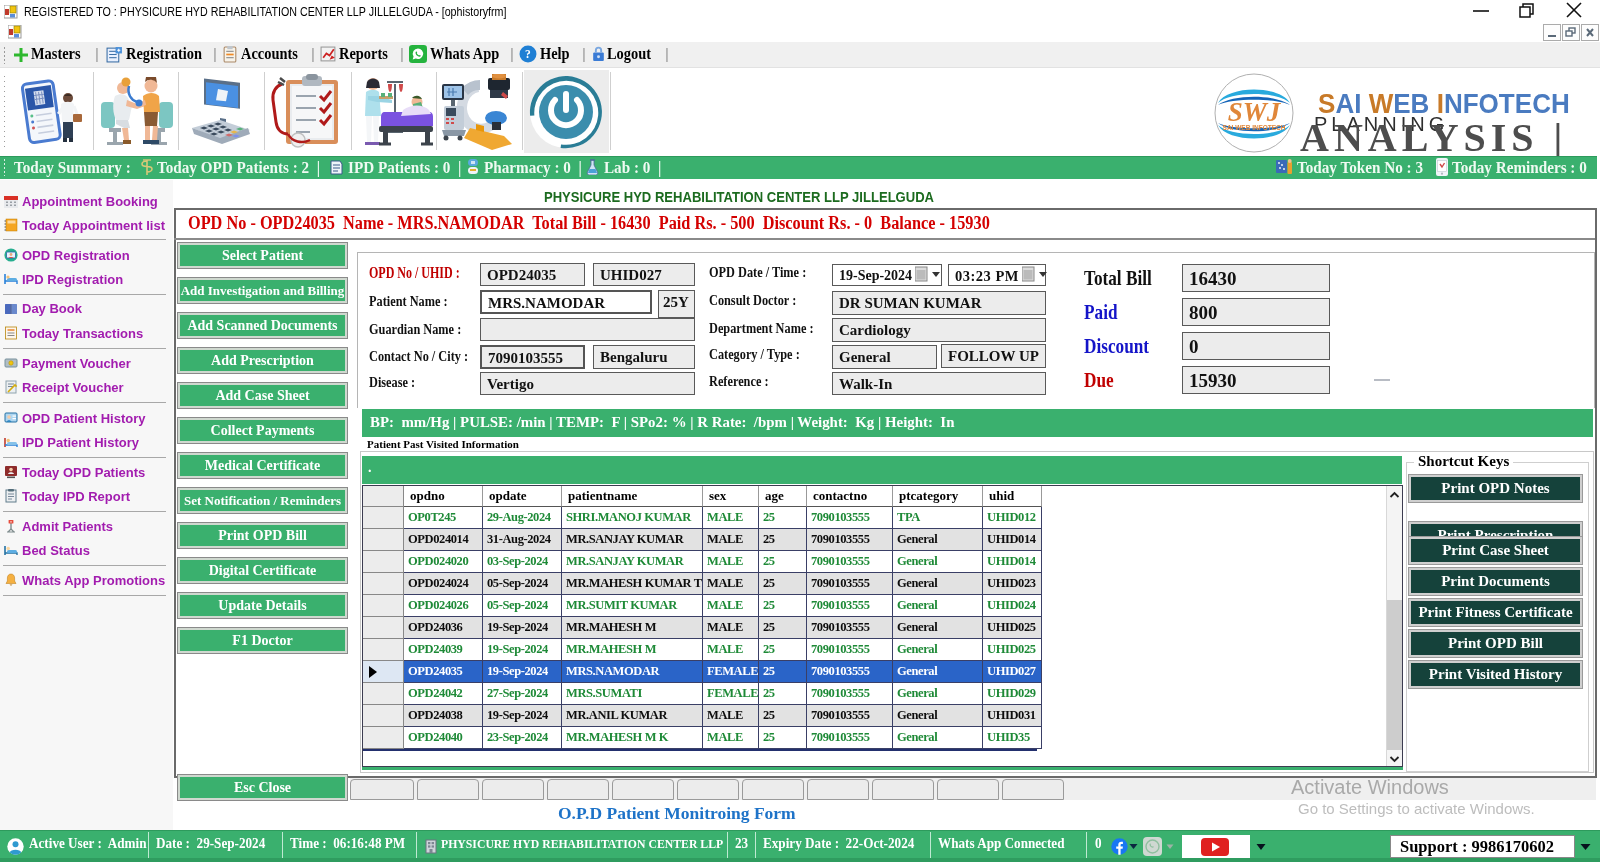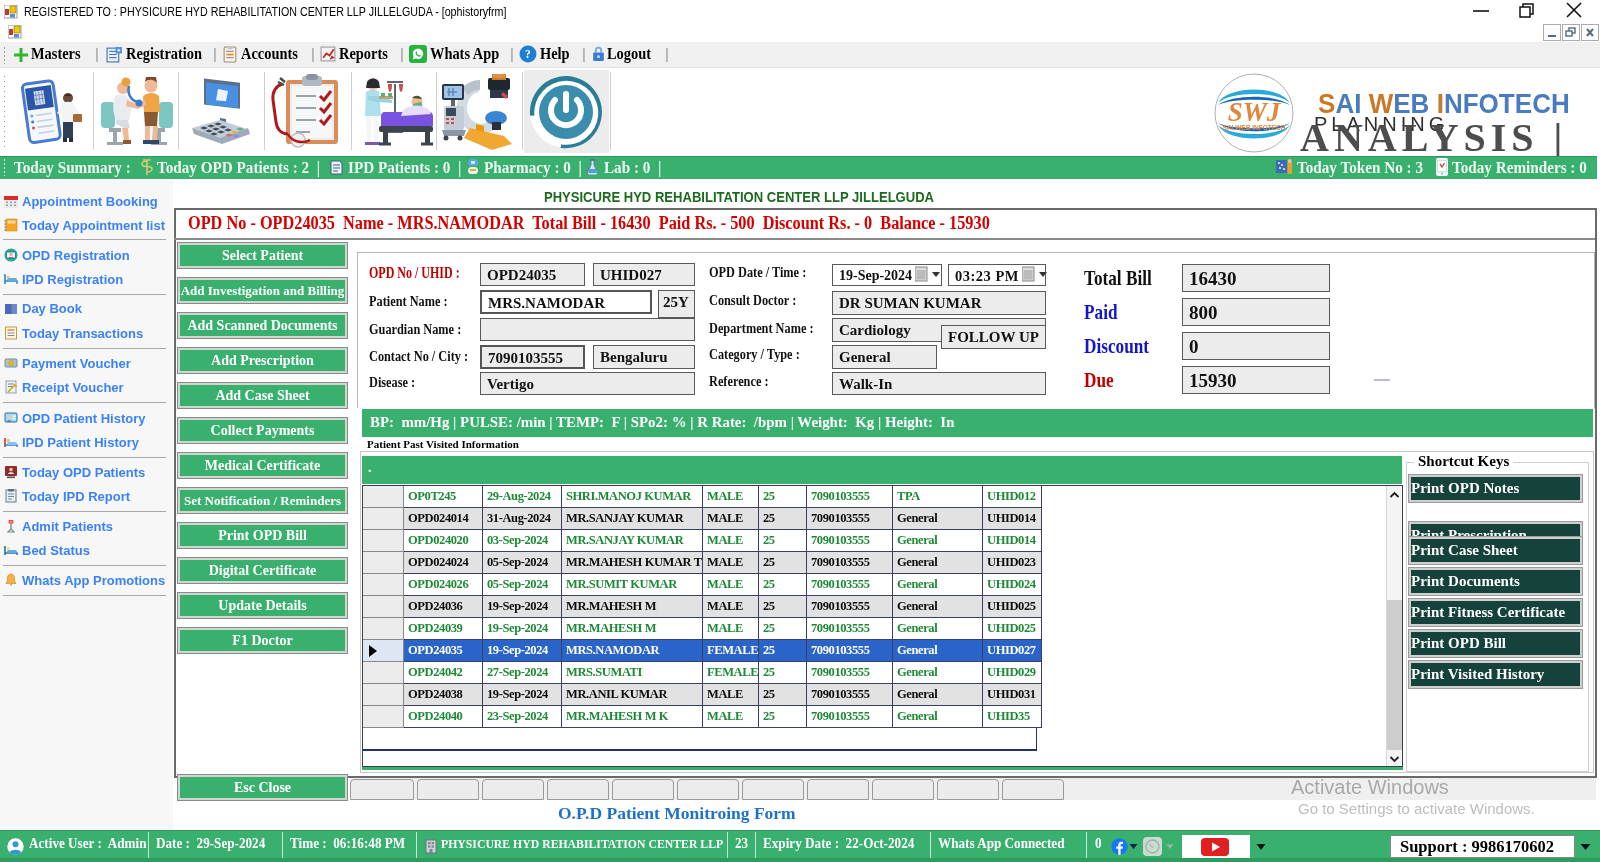--- a/index.html
+++ b/index.html
@@ -5,23 +5,23 @@
 *{margin:0;padding:0;box-sizing:border-box}
 html,body{width:1600px;height:862px;overflow:hidden;background:#fff;font-family:"Liberation Sans",sans-serif}
 .abs{position:absolute}
 .ser{font-family:"Liberation Serif",serif;font-weight:bold}
 .san{font-family:"Liberation Sans",sans-serif;font-weight:bold}
 .grn{background:#3ab06e}
 .fld{position:absolute;background:#ececec;border:1px solid #595959;font-family:"Liberation Serif",serif;font-weight:bold;font-size:15px;color:#111;padding:1px 0 0 6px;line-height:20px;white-space:nowrap;overflow:hidden}
 .lbl{position:absolute;font-family:"Liberation Serif",serif;font-weight:bold;font-size:15px;color:#111;white-space:nowrap;transform:scaleX(0.82);transform-origin:0 0}
 .gbtn{position:absolute;left:177px;width:171px;height:27px;background:#3ab06e;border:1px solid #8a8a8a;box-shadow:inset 0 0 0 2px #cfd8cf;color:#fff;font-family:"Liberation Serif",serif;font-weight:bold;font-size:14px;text-align:center;line-height:25px;white-space:nowrap}
 .tbtn{position:absolute;left:1408px;width:175px;height:29px;background:#cfcfcf;border:1px solid #9a9a9a;padding:2px}
-.tbtn>div{width:100%;height:100%;background:#15423b;color:#fff;font-family:"Liberation Serif",serif;font-weight:bold;font-size:15px;line-height:23px}
+.tbtn>div{width:100%;height:100%;background:#15423b;color:#fff;font-family:"Liberation Serif",serif;font-weight:bold;font-size:15px;text-align:center;line-height:23px}
 .sbi{position:absolute;left:4px;width:14px;height:14px}
-.sbt{position:absolute;left:22px;font-family:"Liberation Sans",sans-serif;font-weight:bold;font-size:13px;color:#3b82f6;white-space:nowrap}
+.sbt{position:absolute;left:22px;font-family:"Liberation Sans",sans-serif;font-weight:bold;font-size:13px;color:#a21caf;white-space:nowrap}
 .sep{position:absolute;left:3px;width:163px;height:1px;background:#a8a8a8}
 .mtx{position:absolute;top:45px;font-family:"Liberation Serif",serif;font-weight:bold;font-size:16px;color:#000;transform:scaleX(0.9);transform-origin:0 0;white-space:nowrap}
 .msep{position:absolute;top:45px;font-size:15px;color:#999}
 .sumt{position:absolute;top:157.5px;color:#effaf2;font-family:"Liberation Serif",serif;font-weight:bold;font-size:16.5px;white-space:nowrap;transform:scaleX(0.92);transform-origin:0 0}
 .stx{position:absolute;top:836px;color:#fff;font-family:"Liberation Serif",serif;font-weight:bold;font-size:14px;white-space:nowrap;transform:scaleX(0.94);transform-origin:0 0}
 .ssep{position:absolute;top:832px;width:1px;height:26px;background:#bfe9d2}
 .trow{display:flex;height:22px}
 .trow>div{font-family:"Liberation Serif",serif;font-weight:bold;font-size:12.5px;letter-spacing:-0.4px;line-height:21px;padding-left:4px;white-space:nowrap;overflow:hidden;border-right:1px solid #3a3f66;border-bottom:1px solid #3a3f66}
 .trow .c0{width:41px;padding-left:0;background:#ececec;border-right:1px solid #888;border-bottom:1px solid #888}
 .trow .c1{width:79px}.trow .c2{width:79px}.trow .c3{width:141px}.trow .c4{width:56px}.trow .c5{width:48px}.trow .c6{width:86px}.trow .c7{width:90px}.trow .c8{width:59px}
@@ -544,21 +544,21 @@
     </svg>
 <div class="fld" style="left:948px;top:264px;width:98px;height:22px;background:#fff;font-size:14.5px;letter-spacing:0.5px">03:23 PM</div>
 <svg class="abs" style="left:1022px;top:266px" width="26" height="17" viewBox="0 0 26 17">
       <rect x="0" y="1" width="12" height="14" fill="#dcdcdc" stroke="#888"></rect>
       <rect x="1.5" y="4" width="9" height="9.5" fill="#bbb"></rect>
       <path d="M17 6l4 5 4-5z" fill="#333"></path>
     </svg>
 <div class="fld" style="left:832px;top:291px;width:214px;height:24px;font-size:15px">DR SUMAN KUMAR</div>
 <div class="fld" style="left:832px;top:318px;width:214px;height:24px;font-size:15px">Cardiology</div>
 <div class="fld" style="left:832px;top:345px;width:105px;height:24px;font-size:15px">General</div>
-<div class="fld" style="left:941px;top:325px;width:105px;height:24px;font-size:15px">FOLLOW UP</div>
+<div class="fld" style="left:941px;top:344px;width:105px;height:24px;font-size:15px">FOLLOW UP</div>
 <div class="fld" style="left:832px;top:372px;width:214px;height:23px;font-size:15px">Walk-In</div>
 
 <div class="lbl" style="left:1084px;top:266px;font-size:21px">Total Bill</div>
 <div class="lbl" style="left:1084px;top:300px;font-size:21px;color:#1414c8">Paid</div>
 <div class="lbl" style="left:1084px;top:334px;font-size:21px;color:#1414c8">Discount</div>
 <div class="lbl" style="left:1084px;top:368px;font-size:21px;color:#c00000">Due</div>
 <div class="fld" style="left:1182px;top:264px;width:148px;height:28px;font-size:19px;line-height:25px">16430</div>
 <div class="fld" style="left:1182px;top:298px;width:148px;height:28px;font-size:19px;line-height:25px">800</div>
 <div class="fld" style="left:1182px;top:332px;width:148px;height:28px;font-size:19px;line-height:25px">0</div>
 <div class="fld" style="left:1182px;top:366px;width:148px;height:28px;font-size:19px;line-height:25px">15930</div>
@@ -571,20 +571,31 @@
 <div class="abs ser" style="left:367px;top:438px;font-size:11px;color:#000">Patient Past Visited Information</div>
 <div class="abs" style="left:360px;top:451px;width:1234px;height:322px;border:1px solid #c8c8c8"></div>
 <div class="abs" style="left:361px;top:455px;width:1042px;height:315px;background:#fff"></div>
 <div class="abs grn" style="left:362px;top:456px;width:1040px;height:28px"></div>
 <div class="abs ser" style="left:368px;top:460px;font-size:14px;color:#fff">.</div>
 
 <div class="abs" style="left:362px;top:485px;width:1041px;height:282px;background:#fff;border:1px solid #3c3c50"></div>
 <div class="abs" style="left:363px;top:486px;width:674px;height:265px;border-right:1px solid #23306e;border-bottom:2px solid #23306e"></div>
 <div class="abs grn" style="left:362px;top:767px;width:1041px;height:3px"></div>
 <div id="grid" class="abs" style="left:363px;top:486px;width:1023px">
+  <div class="trow th">
+        <div class="c0"></div>
+        <div class="c1">opdno</div>
+        <div class="c2">opdate</div>
+        <div class="c3">patientname</div>
+        <div class="c4">sex</div>
+        <div class="c5">age</div>
+        <div class="c6">contactno</div>
+        <div class="c7">ptcategory</div>
+        <div class="c8">uhid</div>
+      </div>
   <div class="trow rg">
         <div class="c0"></div>
         <div class="c1">OP0T245</div>
         <div class="c2">29-Aug-2024</div>
         <div class="c3">SHRI.MANOJ KUMAR</div>
         <div class="c4">MALE</div>
         <div class="c5">25</div>
         <div class="c6">7090103555</div>
         <div class="c7">TPA</div>
         <div class="c8">UHID012</div>

